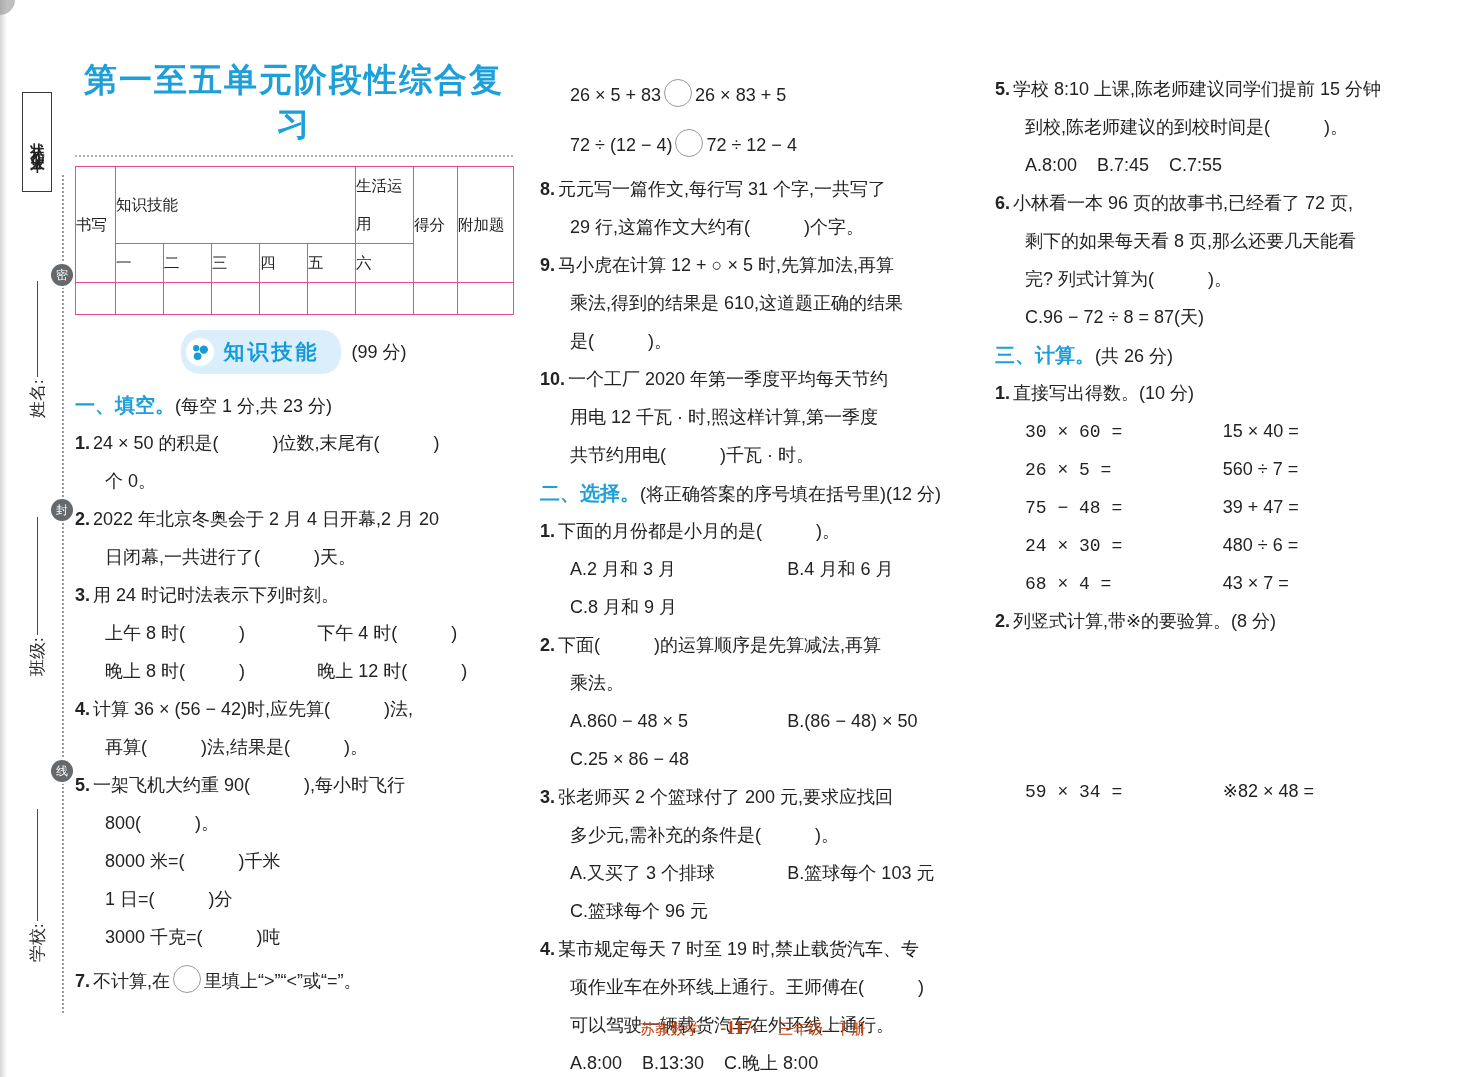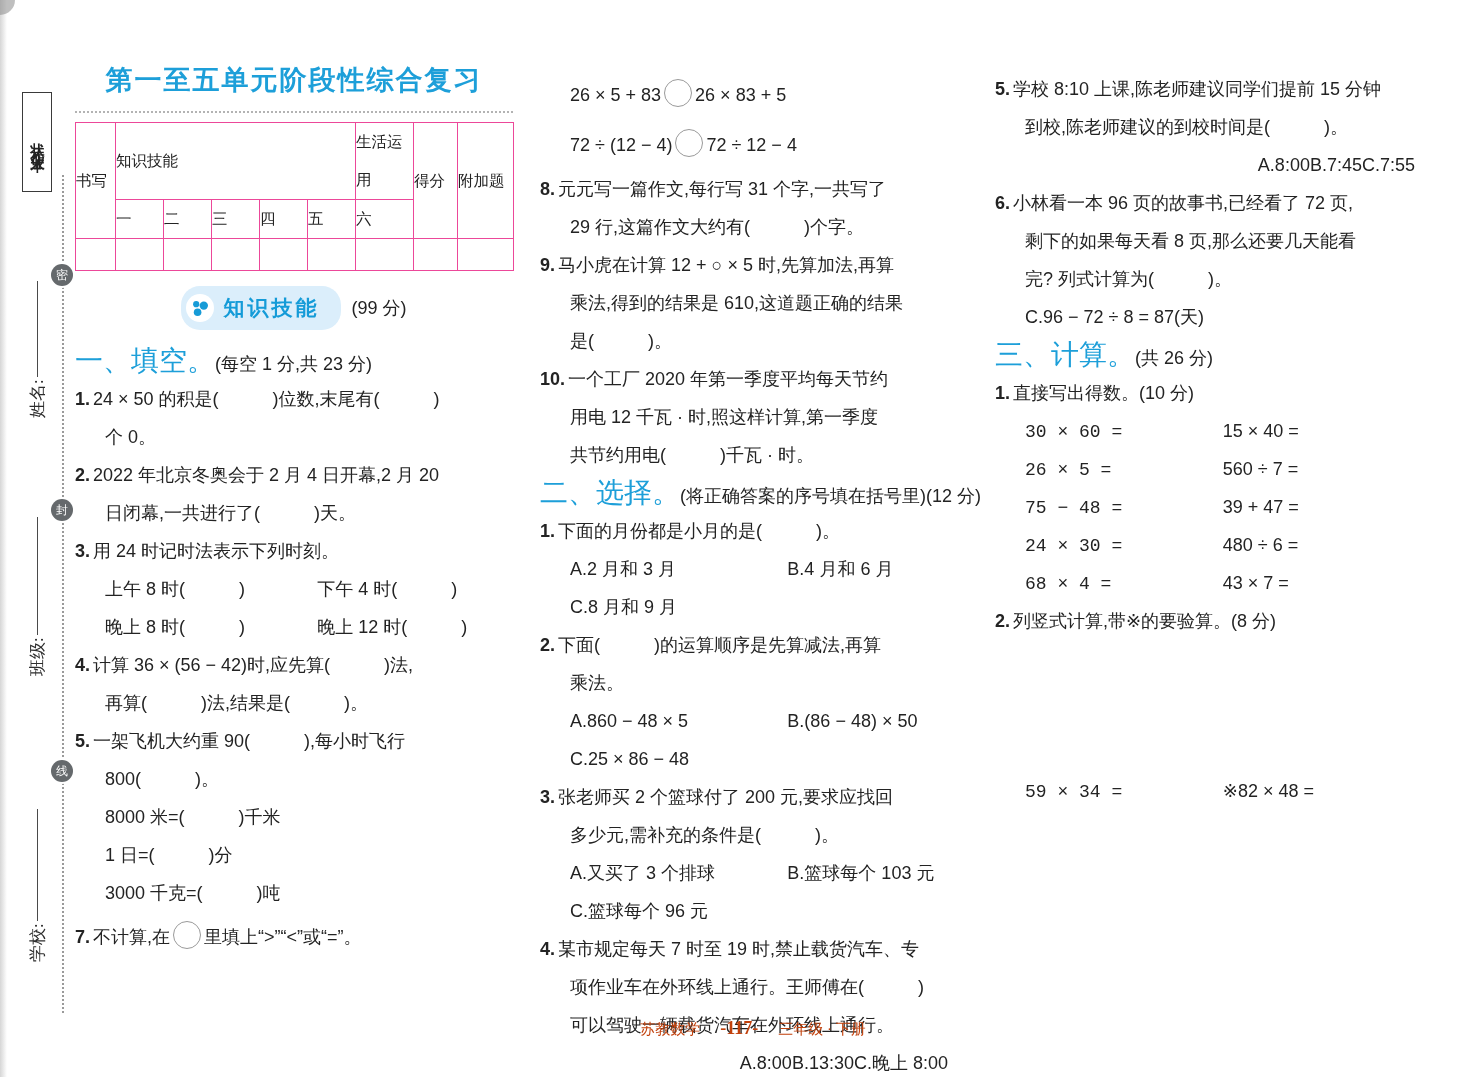--- a/index.html
+++ b/index.html
@@ -25,21 +25,21 @@
         display:flex;align-items:center;white-space:nowrap;font-size:17px;color:#2c2c2c;
         font-family:"Liberation Serif","DejaVu Serif",serif;}
   .side-group .uline{display:inline-block;height:0;border-bottom:1.5px solid #4a4a4a;margin-left:2px;}
 
   
   .col{position:absolute;top:58px;font-size:18px;line-height:38px;}
   .col1{left:75px;width:438px;}
   .col2{left:540px;width:448px;}
   .col3{left:995px;width:460px;}
 
-  .paper-title{font-size:27px;line-height:44px;font-weight:800;color:var(--accent);
+  .paper-title{font-size:33px;line-height:44px;font-weight:800;color:var(--accent);
         text-align:center;letter-spacing:2px;}
   .info-row{display:flex;justify-content:space-between;padding:0 30px;font-size:16px;
         margin-top:15px;font-family:"Liberation Serif","DejaVu Serif",serif;}
   .dotted-sep{margin-top:9px;border-top:2px dotted #b3b3b3;height:0;}
 
   table.score{width:100%;border-collapse:collapse;margin-top:9px;font-size:15.5px;table-layout:fixed;}
   table.score td{border:1px solid #ec4899;padding:0;height:23px;font-weight:400;}
   table.score tr.empty td{height:31px;}
 
   .badge-row{margin-top:15px;display:flex;justify-content:center;align-items:center;gap:10px;}
@@ -49,24 +49,24 @@
         align-items:center;justify-content:center;margin-right:9px;}
   .pill-label{color:#149bd8;font-weight:800;font-size:21px;letter-spacing:3px;}
   .badge-points{font-size:18px;}
 
   .lines{margin-top:12px;}
   .line{height:38px;line-height:38px;white-space:nowrap;}
   .line.has-circle{height:50px;line-height:50px;}
   .q{padding-left:30px;text-indent:-30px;}
   .qnum{font-weight:700;margin-right:3px;}
   .cont,.opts,.opts3,.math2{padding-left:30px;}
-  .sec .sec-blue{color:var(--accent);font-weight:400;font-size:28px;}
+  .sec .sec-blue{color:var(--accent);font-weight:700;font-size:20px;}
   .opts .opt{display:inline-block;width:52%;}
   .opts .opt:last-child{width:auto;}
-  .opts3{display:flex;justify-content:flex-end;padding-right:40px;}
+  .opts3{display:flex;justify-content:flex-start;padding-right:40px;gap:20px;}
   .math2 .m1{display:inline-block;width:46%;font-family:Liberation Mono, monospace;}
   .blank-circle{display:inline-block;width:26px;height:26px;border:1.5px solid #9a9a9a;
         border-radius:50%;vertical-align:-6px;margin:0 3px;background:#fff;}
   .gap{height:0;}
 
   .footer{position:absolute;left:0;right:0;top:1018px;display:flex;justify-content:center;
         align-items:baseline;gap:20px;font-size:15px;color:#c2410c;
         font-family:"Liberation Serif","DejaVu Serif",serif;padding-left:32px;}
   .footer .pageno{font-weight:700;font-size:18px;}
 </style>

